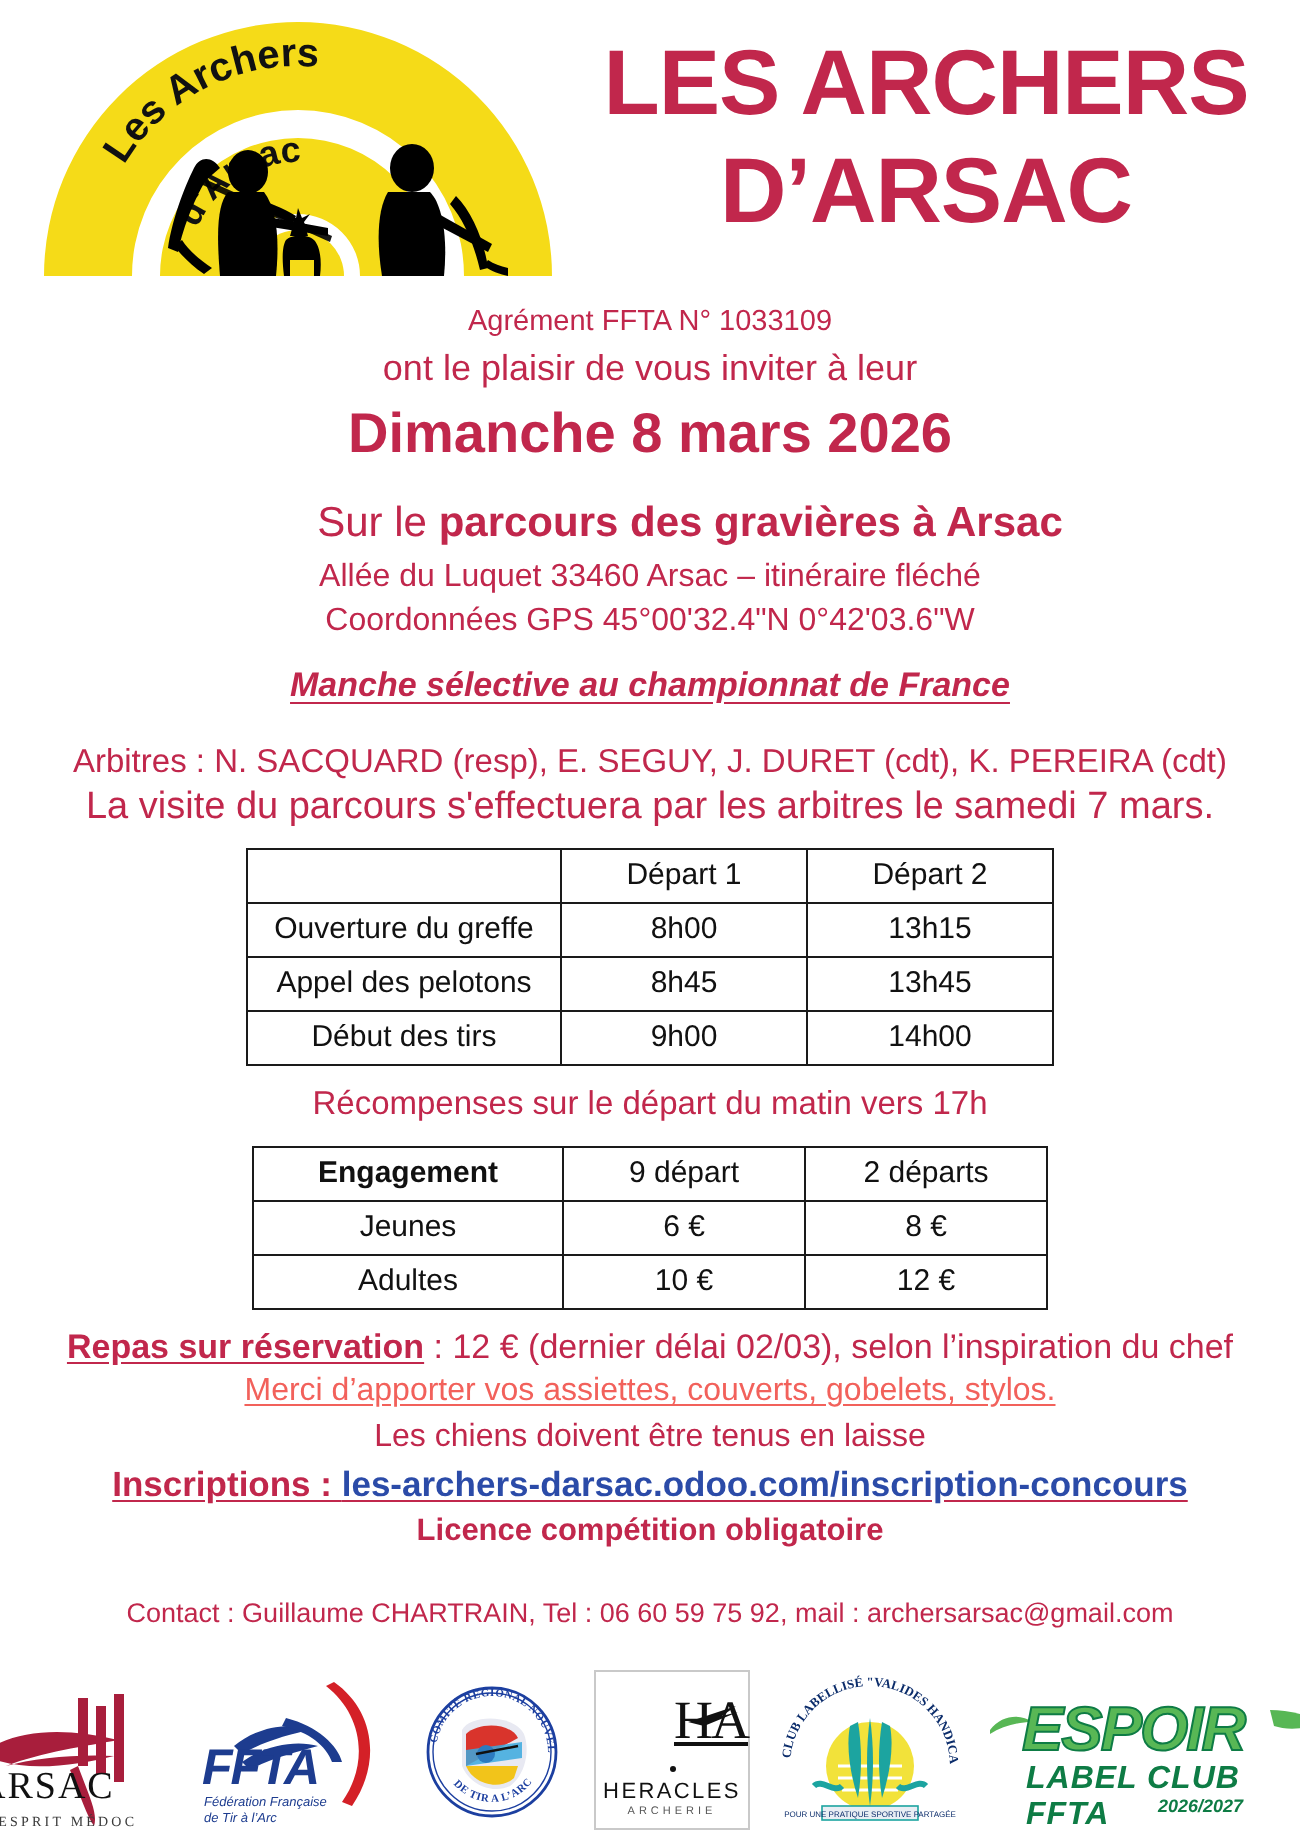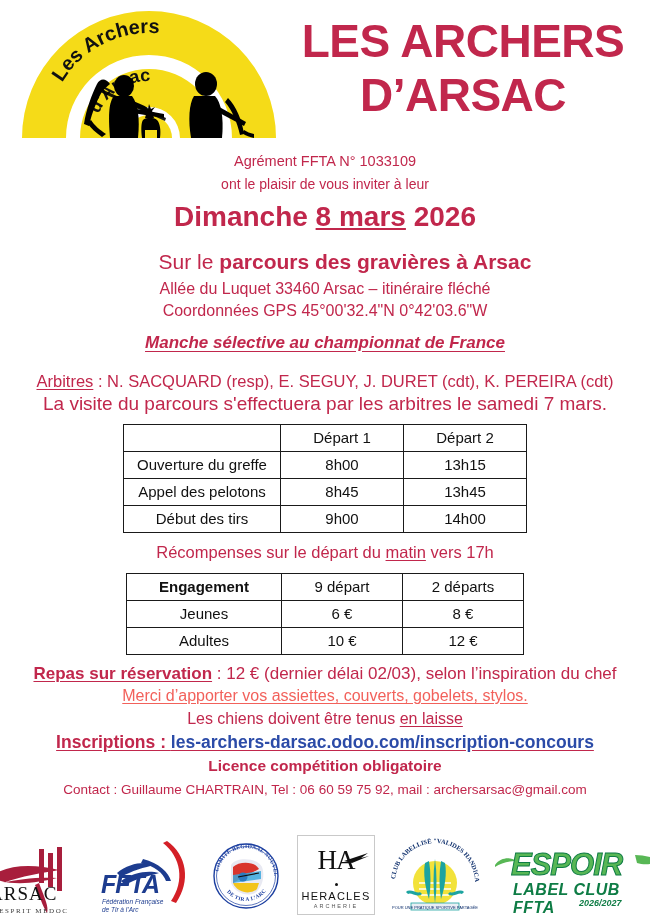--- a/index.html
+++ b/index.html
@@ -22,24 +22,24 @@
     font-size:46px;
     line-height:54px;
     letter-spacing:-0.5px;
     color:#C1274C;
     white-space:nowrap;
   }
 
   
   .center{text-align:center;}
   .agr{font-size:14.5px;line-height:19px;margin-top:2px;}
-  .l-invite{font-size:14px;line-height:26px;}
+  .l-invite{font-size:18px;line-height:26px;}
   .l-concours{font-size:22.5px;line-height:31px;}
   .l-date{font-size:28px;line-height:38px;font-weight:bold;margin-top:1px;}
-  .u{text-decoration:underline;text-underline-offset:2px;}
+  .u{text-underline-offset:2px;}
   .l-parcours{font-size:21px;line-height:32px;margin-top:10px;padding-left:40px;}
   .l-parcours b{font-weight:bold;}
   .l-addr{font-size:16px;line-height:22px;}
   .l-manche{font-size:17px;line-height:24px;font-style:italic;font-weight:bold;
             text-decoration:underline;text-underline-offset:3px;margin-top:9px;}
   .l-arb{font-size:16.5px;line-height:23px;margin-top:15px;}
   .l-visite{font-size:19px;line-height:22px;}
   .l-recomp{font-size:16.5px;line-height:23px;margin-top:8px;}
 
   
@@ -71,21 +71,21 @@
   
   .l-repas{font-size:17px;line-height:23px;margin-top:7px;}
   .l-repas .hd{font-weight:bold;text-decoration:underline;text-underline-offset:2px;}
   .l-merci{font-size:16px;line-height:22px;color:#F2615B;
            text-decoration:underline;text-underline-offset:2px;}
   .l-chiens{font-size:16px;line-height:23px;}
   .l-insc{font-size:17.5px;line-height:25px;font-weight:bold;
           text-decoration:underline;text-underline-offset:2px;}
   .l-insc .lk{color:#2B4BA8;}
   .l-lic{font-size:15.5px;line-height:22px;font-weight:bold;}
-  .l-contact{font-size:13.5px;line-height:20px;margin-top:3px;}
+  .l-contact{font-size:13.5px;line-height:20px;margin-top:20px;}
 
   
   .footer{position:absolute;left:0;bottom:4px;width:650px;height:88px;}
   .logos{display:flex;align-items:flex-end;justify-content:center;gap:14px;
          height:88px;padding:0 18px;box-sizing:border-box;}
   .logo-cell{display:flex;align-items:flex-end;justify-content:center;}
 
   
   .arsac-logo{width:96px;height:72px;position:relative;}
   .arsac-word{position:absolute;left:2px;bottom:10px;font-family:"Liberation Serif",serif;
@@ -102,22 +102,22 @@
 
   
   .crna-logo{width:74px;height:76px;position:relative;}
   .crna-arc-text{position:absolute;left:0;top:0;width:74px;height:74px;}
   .crna-arc-text text{font-size:5.4px;font-weight:bold;fill:#1C3FA0;
     font-family:"Liberation Serif",serif;letter-spacing:0.3px;}
 
   
   .hera-logo{width:78px;height:80px;border:1px solid #c9c9c9;background:#fff;
     position:relative;box-sizing:border-box;}
-  .hera-ha{position:absolute;left:0;right:0;top:9px;text-align:center;
-    font-family:"Liberation Serif",serif;font-size:27px;color:#111;letter-spacing:-1px;}
+  .hera-ha{position:absolute;left:0;right:0;top:9px;text-align:right;
+    font-family:"Liberation Serif",serif;font-size:27px;color:#111;letter-spacing:-1px;text-decoration:underline;}
   .hera-dot{position:absolute;left:50%;top:47px;width:3px;height:3px;margin-left:-1.5px;
     background:#111;border-radius:50%;}
   .hera-n{position:absolute;left:0;right:0;top:54px;text-align:center;
     font-size:11px;letter-spacing:1.2px;color:#111;}
   .hera-s{position:absolute;left:0;right:0;top:67px;text-align:center;
     font-size:5.5px;letter-spacing:2px;color:#555;}
 
   
   .vh-logo{width:92px;height:80px;position:relative;}
   .vh-logo svg{position:absolute;left:0;top:0;}

